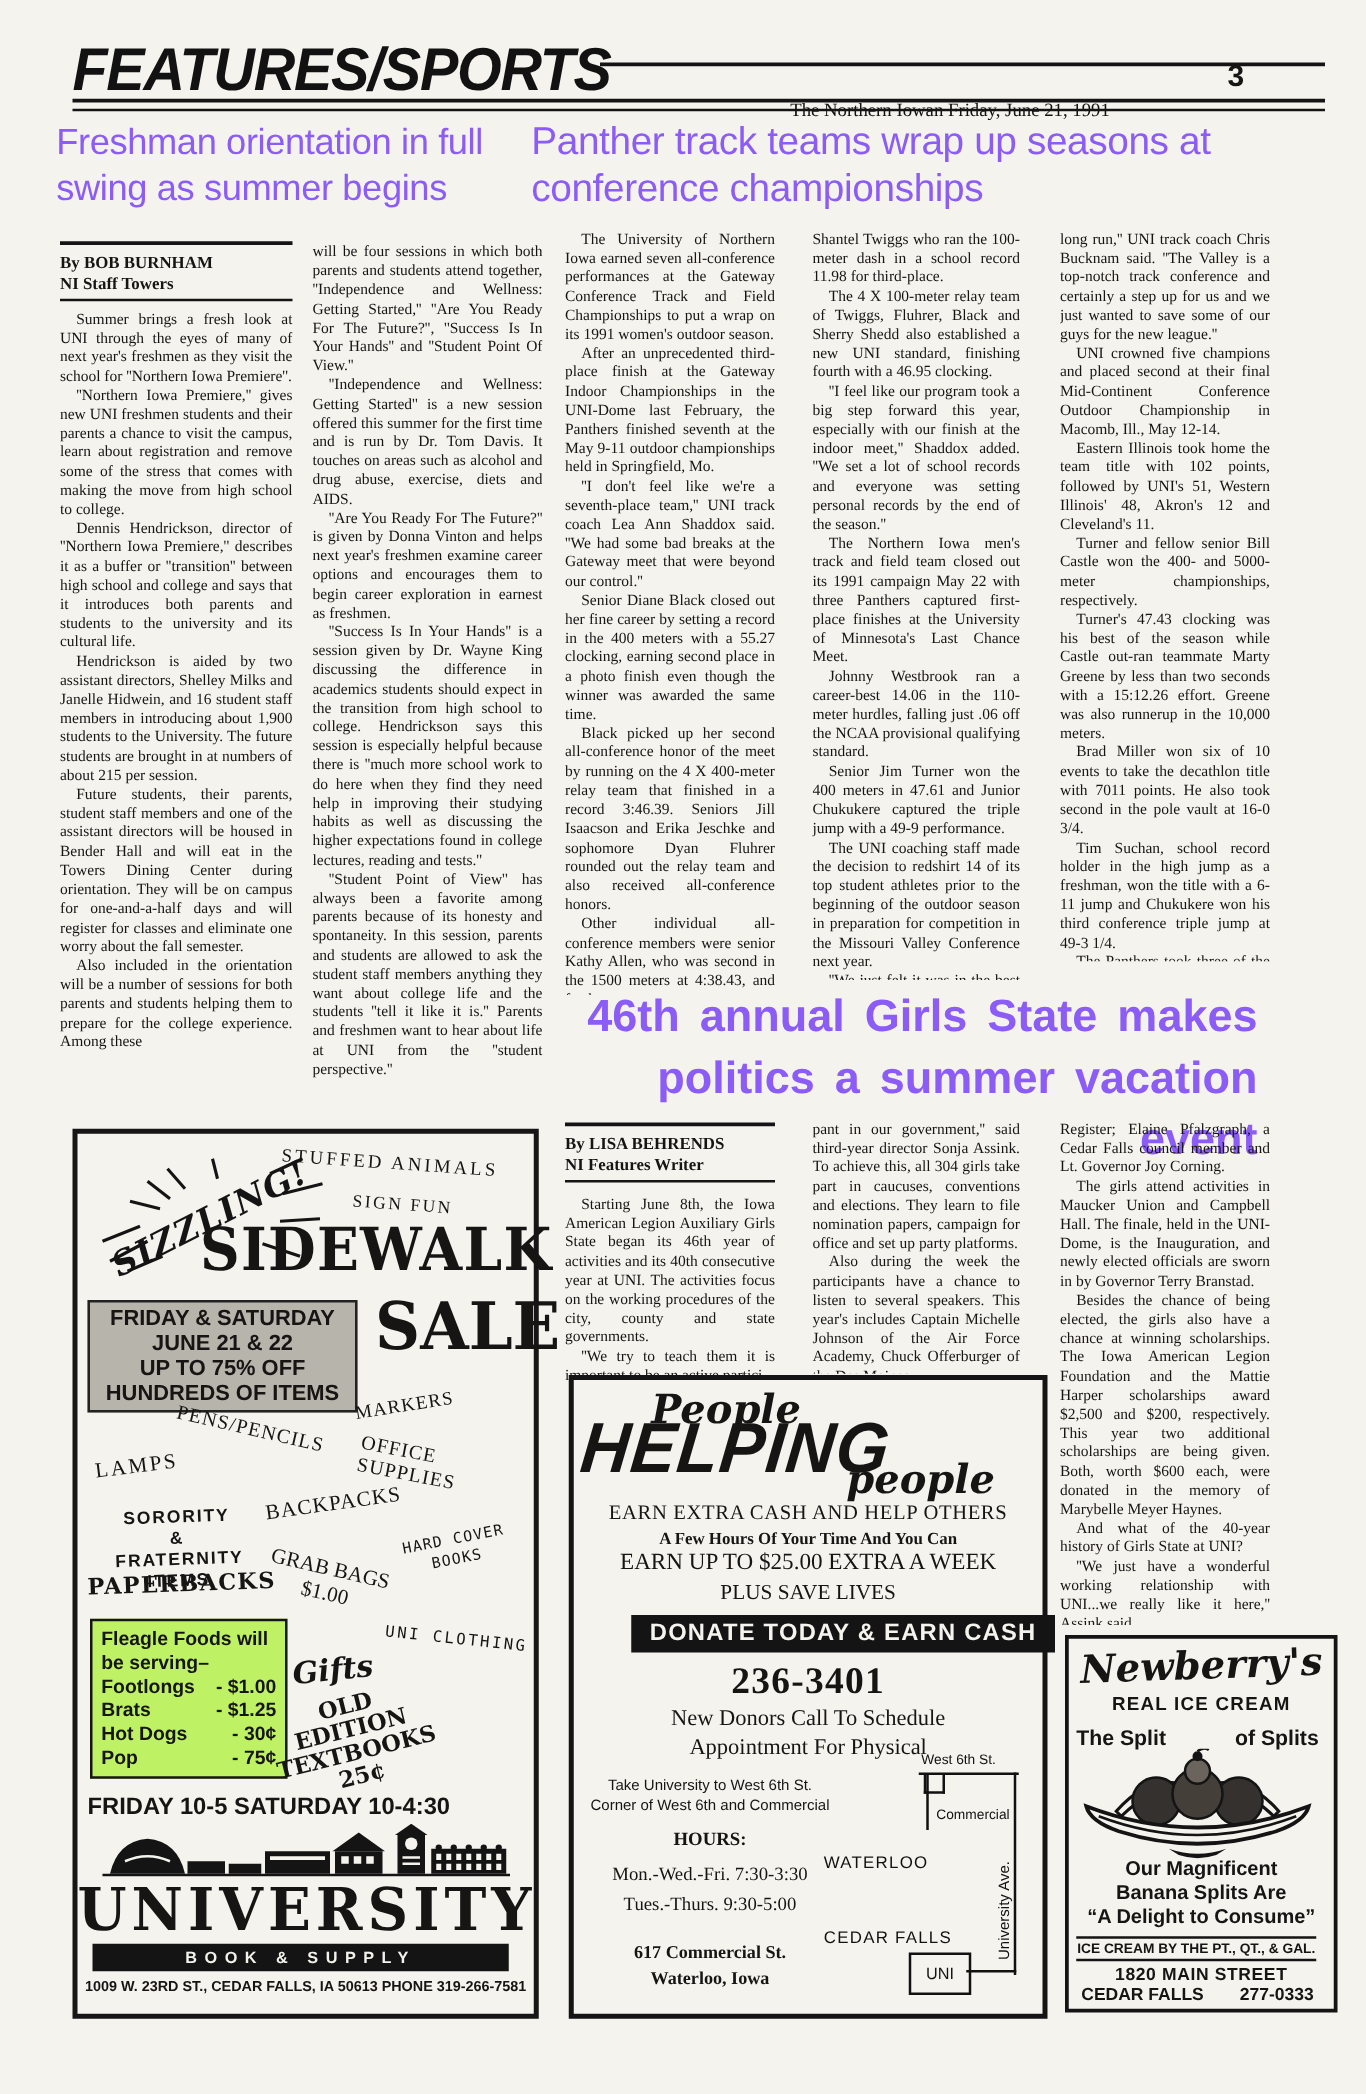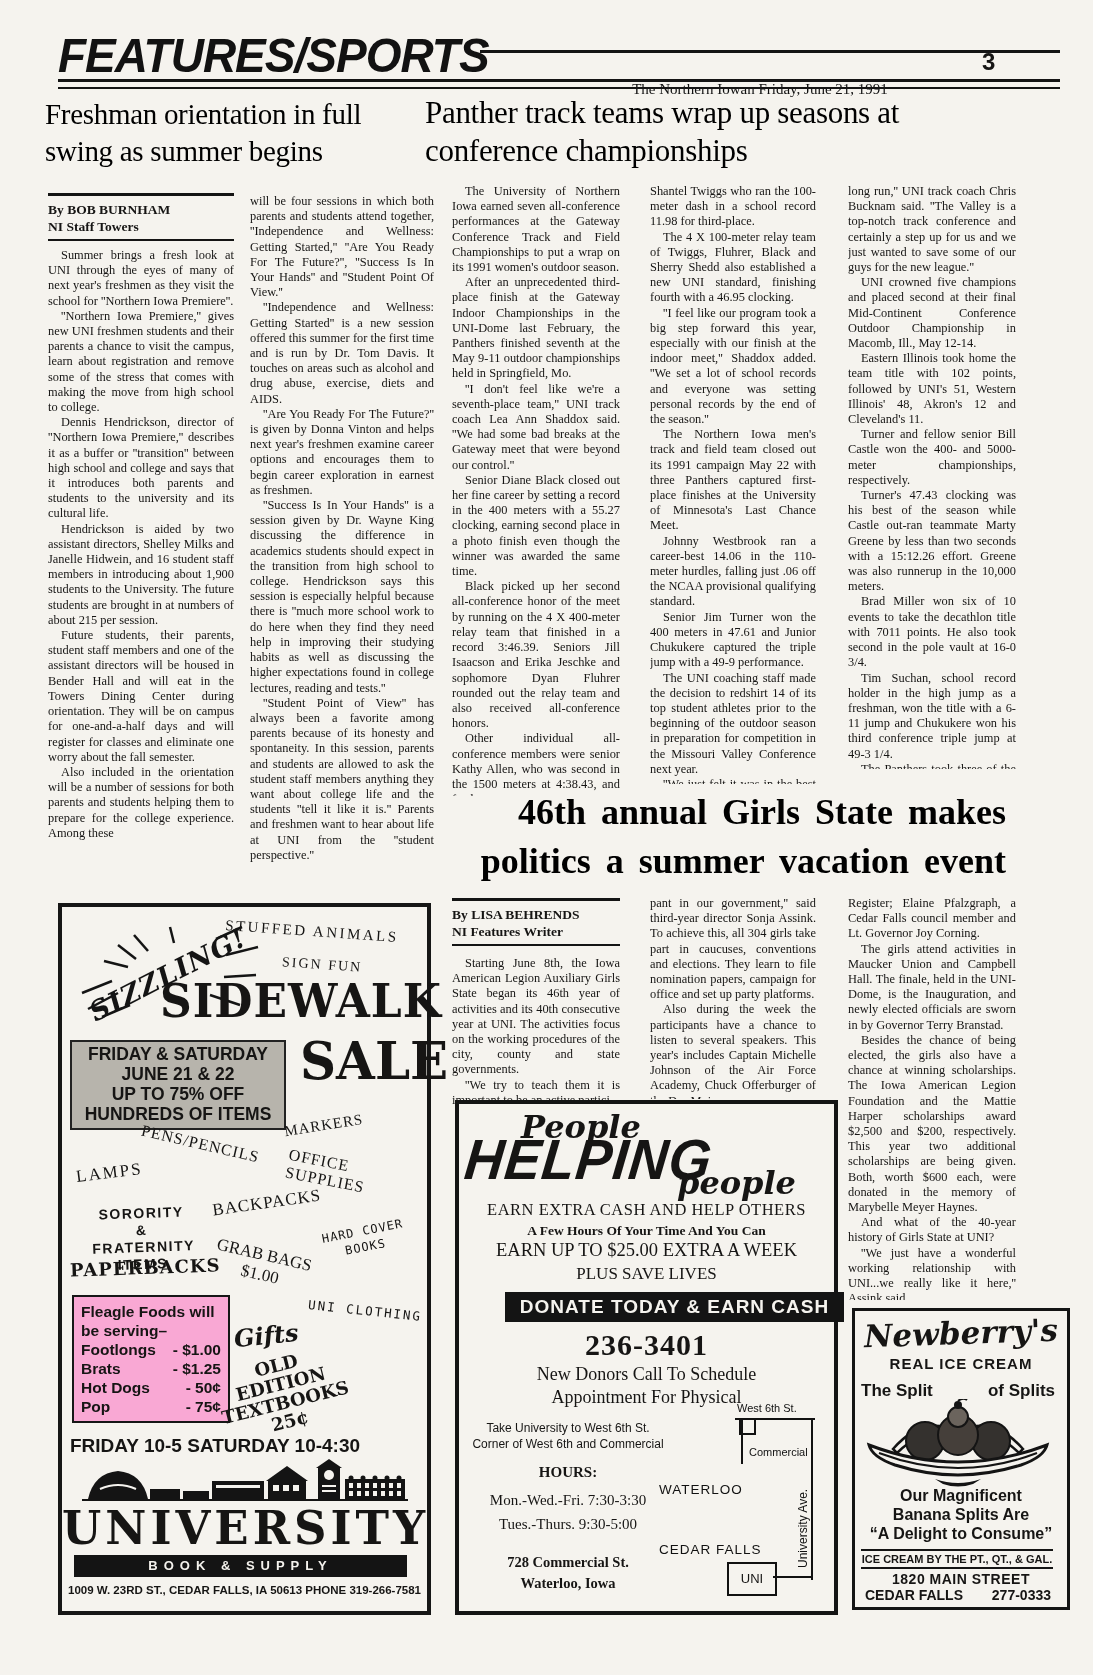--- a/index.html
+++ b/index.html
@@ -5,21 +5,21 @@
   html,body{margin:0;padding:0;background:#d8d5cf;}
   .page{position:relative;width:1093px;height:1675px;background:#f5f3ee;font-family:"Liberation Serif",serif;color:#161514;overflow:hidden;}
   .abs{position:absolute;}
   
   .mast-title{position:absolute;left:58px;top:28px;font-family:"Liberation Sans",sans-serif;font-style:italic;font-weight:bold;font-size:46px;letter-spacing:-1px;transform:scaleY(1.05);color:#121212;}
   .mast-line{position:absolute;left:480px;top:50px;width:580px;height:3px;background:#141414;}
   .dateline{position:absolute;left:620px;top:57px;width:280px;text-align:center;font-size:15px;color:#111;margin-top:24px;}
   .pagenum{position:absolute;left:982px;top:48px;font-family:"Liberation Sans",sans-serif;font-weight:bold;font-size:24px;}
   .dbl-rule{position:absolute;left:58px;top:79px;width:1002px;height:5px;border-top:3px solid #141414;border-bottom:2px solid #141414;}
   
-  .headline{position:absolute;font-family:Liberation Serif, serif;font-weight:400;color:#000000;letter-spacing:-0.3px;}
+  .headline{position:absolute;font-family:Liberation Sans, sans-serif;font-weight:400;color:#8b5cf6;letter-spacing:-0.3px;}
   .hl-fresh{left:45px;top:96px;width:390px;font-size:29px;line-height:37px;}
   .hl-track{left:425px;top:94px;width:595px;font-size:31px;line-height:38px;}
   .hl-girls{left:428px;top:788px;width:578px;font-weight:bold;font-size:36px;line-height:49px;word-spacing:6px;letter-spacing:0;text-align:right;}
   
   .byline-box{position:absolute;border-top:3px solid #141414;border-bottom:2px solid #141414;padding:5px 0 4px;font-weight:bold;font-size:13.5px;line-height:17px;}
   
   .body-col{position:absolute;font-size:12.4px;line-height:15.2px;text-align:justify;overflow:hidden;}
   .body-col p{margin:0;text-indent:13px;}
   .body-col.cont p:first-child{text-indent:0;}
   
@@ -36,21 +36,21 @@
   .sw-pens{left:78px;top:228px;font-size:16px;letter-spacing:1px;transform:rotate(13deg);}
   .sw-office{left:224px;top:252px;font-size:16px;letter-spacing:1px;transform:rotate(11deg);}
   .sw-lamps{left:14px;top:256px;font-size:17px;letter-spacing:2px;transform:rotate(-7deg);}
   .sw-backpacks{left:150px;top:286px;font-size:17px;letter-spacing:1px;transform:rotate(-8deg);}
   .sw-sorority{left:30px;top:298px;width:100px;text-align:center;font-family:"Liberation Sans",sans-serif;font-weight:bold;font-size:14px;line-height:17px;letter-spacing:1.5px;transform:rotate(-2deg);}
   .sw-sorority p,.sw-hardcover p,.sw-grab p,.sw-olded p{margin:0;}
   .sw-hardcover{left:252px;top:316px;width:100px;text-align:center;font-family:"DejaVu Sans Mono",monospace;font-size:12px;line-height:16px;letter-spacing:1px;transform:rotate(-11deg);}
   .sw-grab{left:150px;top:338px;width:100px;text-align:center;font-size:17px;line-height:20px;transform:rotate(13deg);}
   .sw-paperbacks{left:8px;top:350px;font-family:"DejaVu Serif",serif;font-weight:bold;font-size:18px;letter-spacing:1px;transform:rotate(-2deg);}
   .sw-uniclo{left:246px;top:396px;font-family:"DejaVu Sans Mono",monospace;font-size:12.5px;letter-spacing:2px;transform:rotate(6deg);}
-  .sw-fleagle{left:10px;top:388px;width:140px;background:#f9a8d4;border:2px solid #161616;padding:5px 7px;font-family:"Liberation Sans",sans-serif;font-weight:bold;font-size:15.5px;line-height:19px;}
+  .sw-fleagle{left:10px;top:388px;width:140px;background:#bef264;border:2px solid #161616;padding:5px 7px;font-family:"Liberation Sans",sans-serif;font-weight:bold;font-size:15.5px;line-height:19px;}
   .fl-row{display:flex;justify-content:space-between;}
   .sw-gifts{left:172px;top:414px;font-family:"DejaVu Serif",serif;font-style:italic;font-weight:bold;font-size:24px;transform:rotate(-6deg);}
   .sw-olded{left:156px;top:448px;width:130px;text-align:center;font-family:"DejaVu Serif",serif;font-weight:bold;font-size:18px;line-height:19px;transform:rotate(-14deg);}
   .sw-hours{left:8px;top:528px;font-family:"Liberation Sans",sans-serif;font-weight:bold;font-size:19px;}
   .sw-campus{left:18px;top:552px;}
   .sw-university{left:0;top:594px;width:100%;text-align:center;font-family:"DejaVu Serif",serif;font-weight:bold;font-size:45px;letter-spacing:4px;transform:scaleY(1.05);}
   .sw-bar{left:12px;top:648px;width:333px;height:22px;background:#141414;color:#f4f2ed;text-align:center;font-family:"Liberation Sans",sans-serif;font-weight:bold;font-size:13px;letter-spacing:6px;line-height:22px;}
   .sw-address{left:0;top:677px;width:100%;text-align:center;font-family:"Liberation Sans",sans-serif;font-weight:bold;font-size:11.5px;}
   
   .hp-ad{position:absolute;left:455px;top:1100px;width:375px;height:507px;border:4px solid #141414;}
@@ -241,21 +241,21 @@
       <div class="fl-row">
           <span>Footlongs</span>
           <span>- $1.00</span>
         </div>
       <div class="fl-row">
           <span>Brats</span>
           <span>- $1.25</span>
         </div>
       <div class="fl-row">
           <span>Hot Dogs</span>
-          <span>- 50¢</span>
+          <span>- 30¢</span>
         </div>
       <div class="fl-row">
           <span>Pop</span>
           <span>- 75¢</span>
         </div>
     </div>
     <div class="sw-gifts">Gifts</div>
     <div class="sw-olded">
         <p>OLD EDITION</p>
         <p>TEXTBOOKS</p>
@@ -321,21 +321,21 @@
     <div class="hp-c hp-phone">236-3401</div>
     <div class="hp-c hp-sched1">New Donors Call To Schedule</div>
     <div class="hp-c hp-sched2">Appointment For Physical</div>
     <div class="hp-left hp-dir">
       <div>Take University to West 6th St.</div>
       <div>Corner of West 6th and Commercial</div>
     </div>
     <div class="hp-left hp-hlabel">HOURS:</div>
     <div class="hp-left hp-h1">Mon.-Wed.-Fri.  7:30-3:30</div>
     <div class="hp-left hp-h2">Tues.-Thurs.  9:30-5:00</div>
-    <div class="hp-left hp-a1">728 Commercial St.</div>
+    <div class="hp-left hp-a1">617 Commercial St.</div>
     <div class="hp-left hp-a2">Waterloo, Iowa</div>
 
     <div class="map-label mp-west6">West 6th St.</div>
     <div class="mp-road-w6 abs"></div>
     <div class="mp-jog abs"></div>
     <div class="mp-line-comm abs"></div>
     <div class="map-label mp-comm">Commercial</div>
     <div class="map-label mp-waterloo">WATERLOO</div>
     <div class="mp-line-uni abs"></div>
     <div class="map-label mp-uniave">University Ave.</div>

